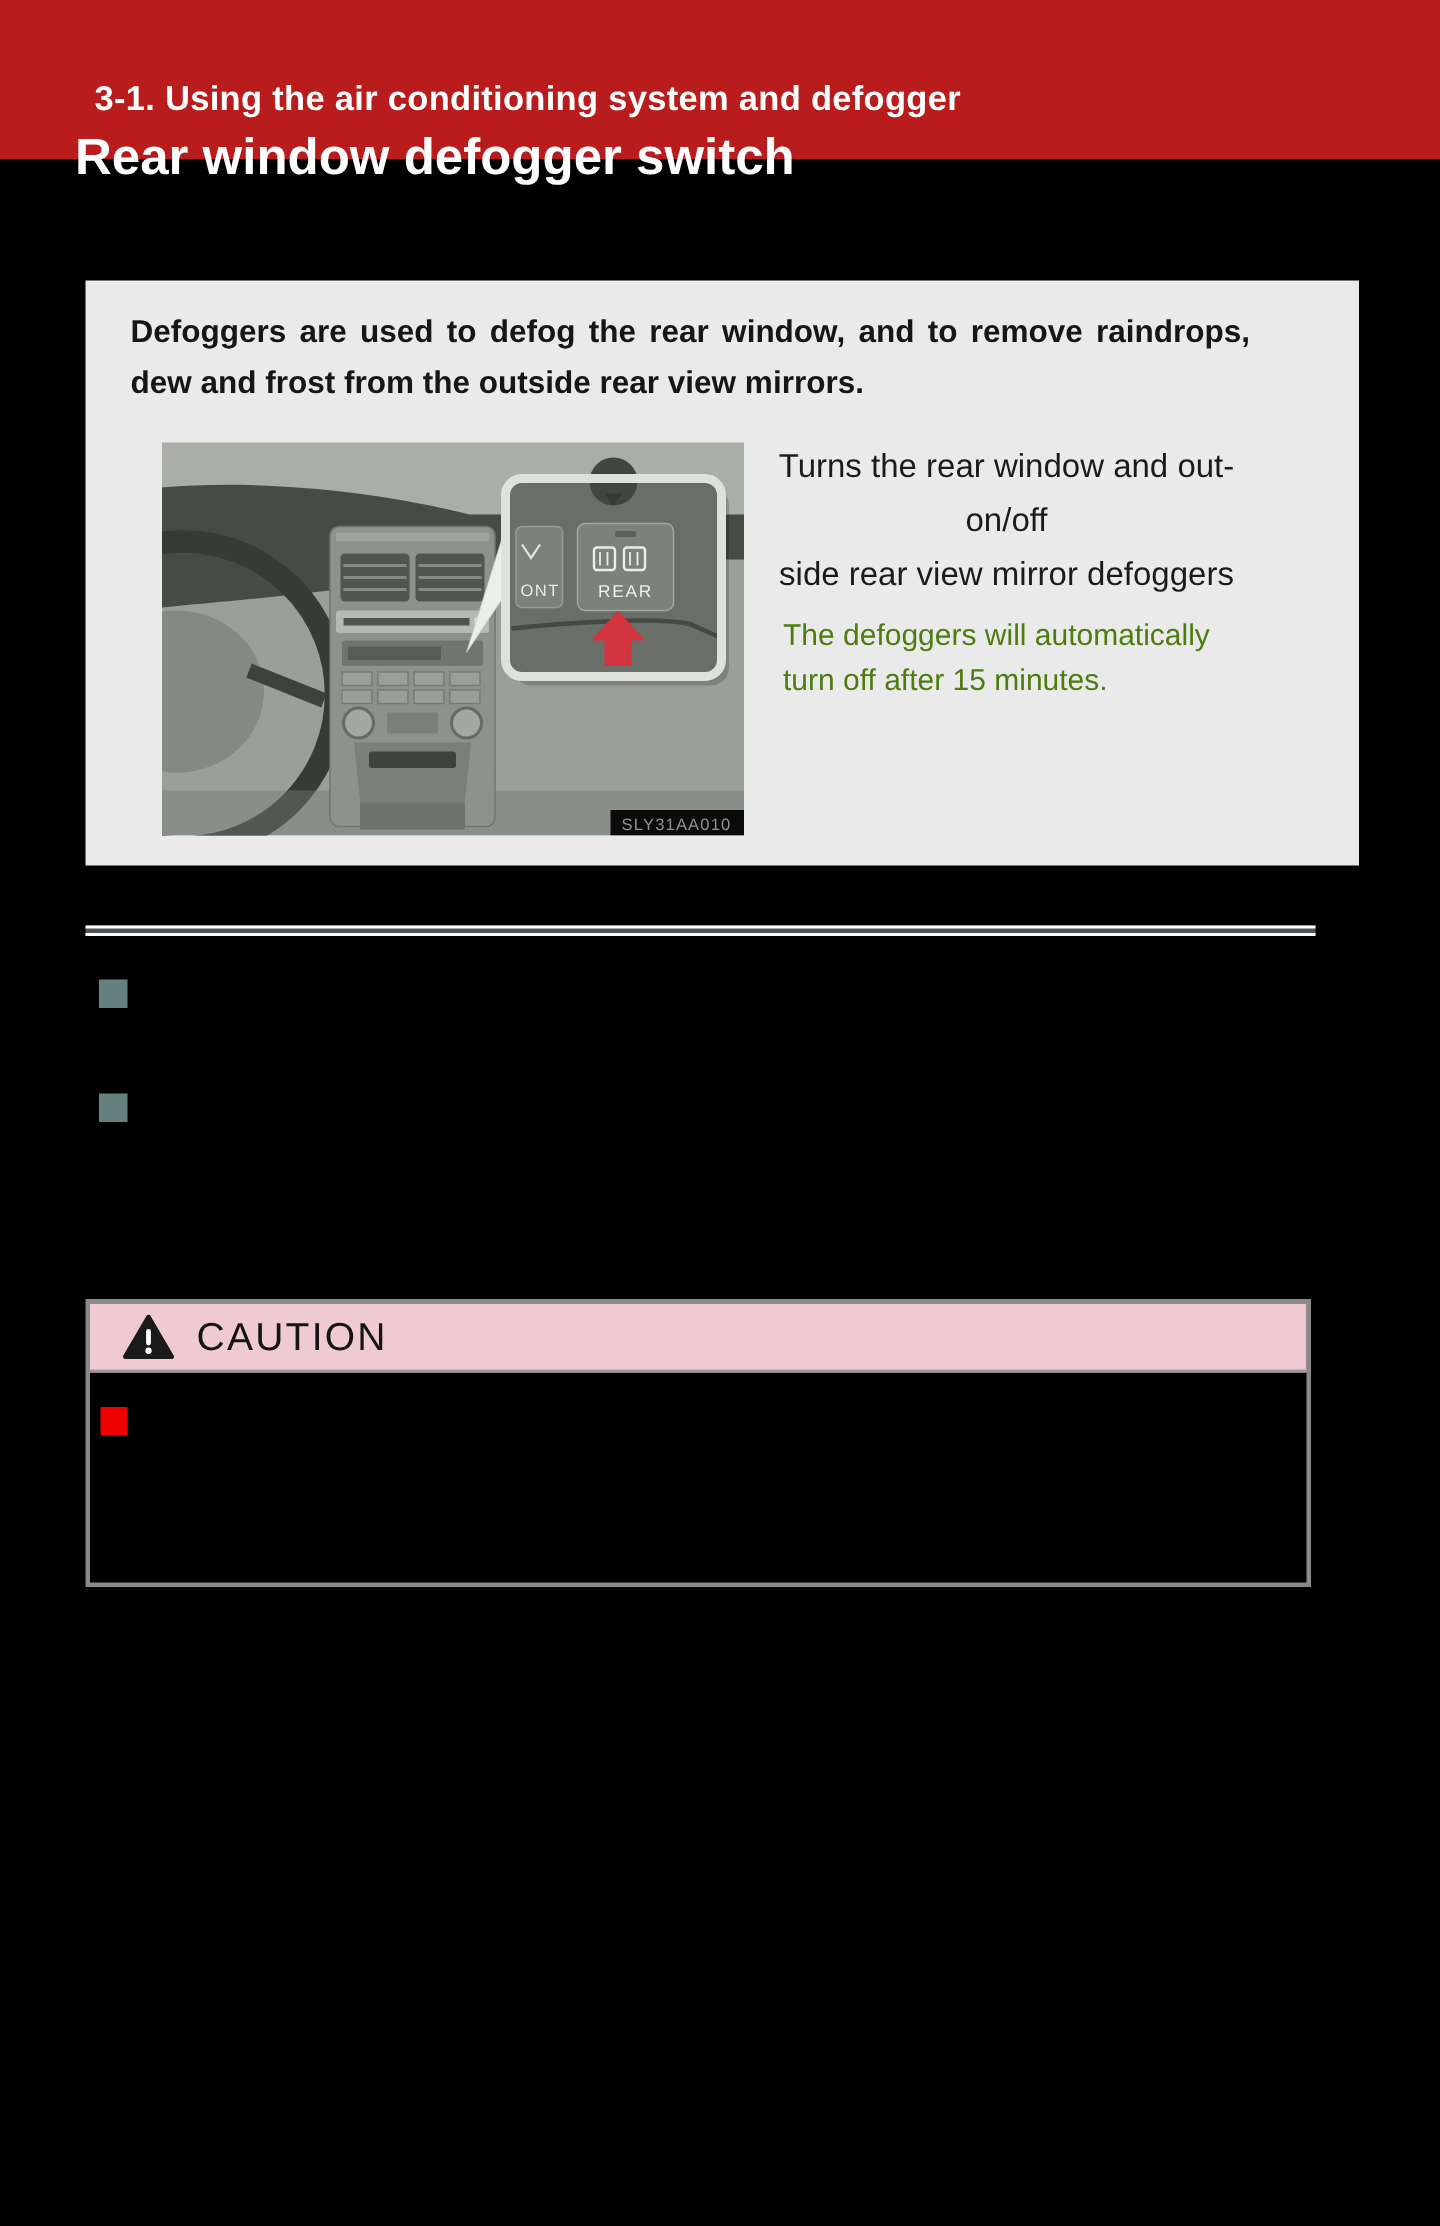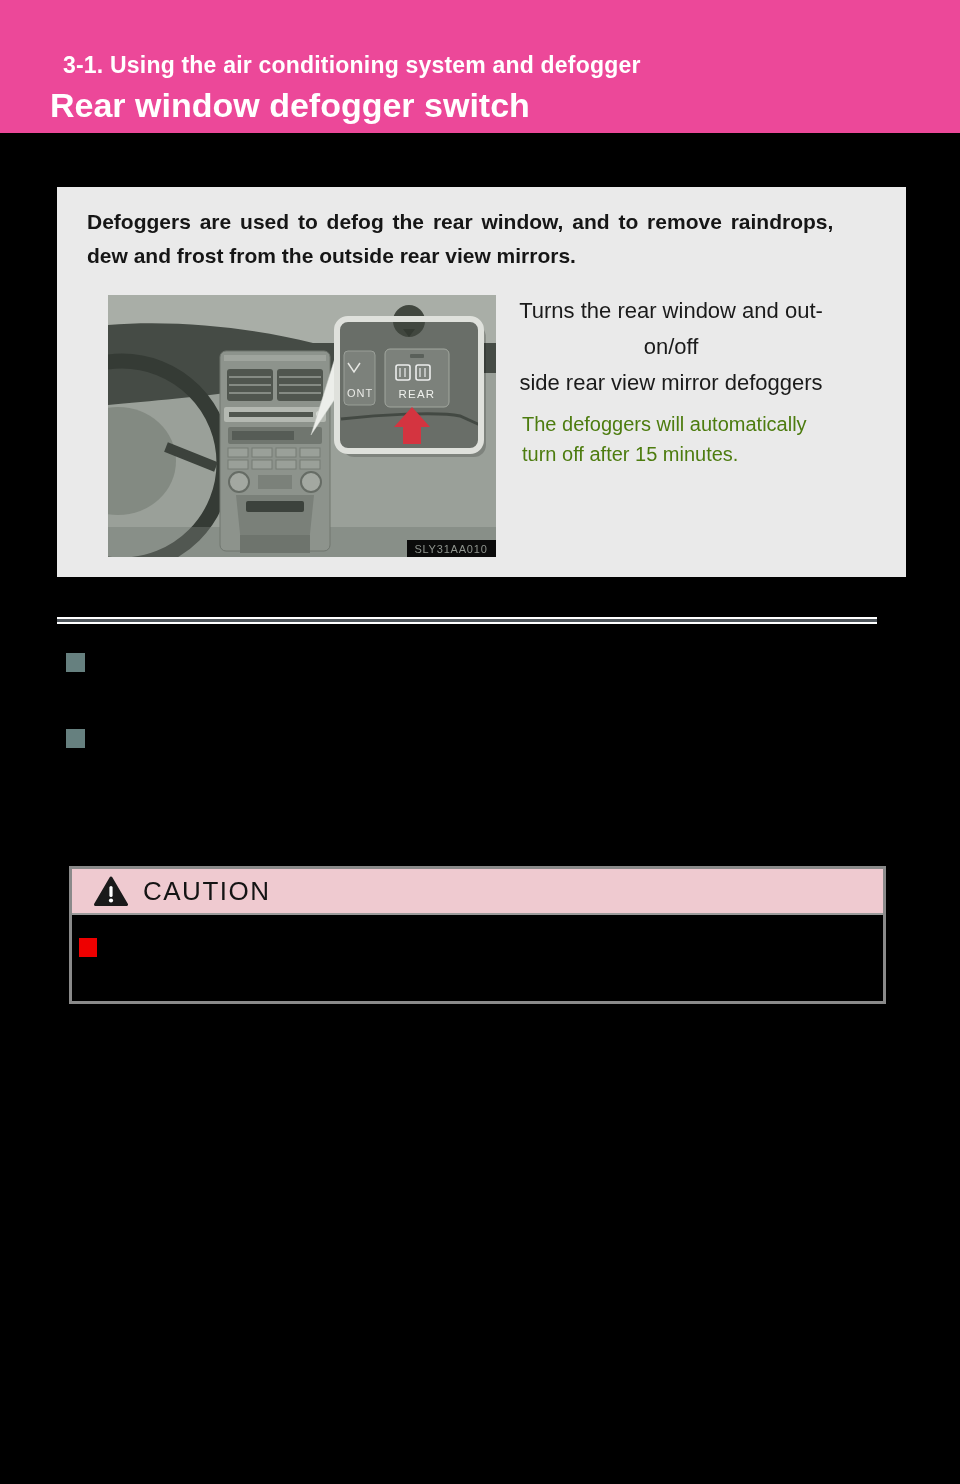--- a/index.html
+++ b/index.html
@@ -1,21 +1,21 @@
 <!DOCTYPE html>
 <html><head>
 <meta charset="utf-8">
 <style>
   html,body { margin:0; padding:0; background:#000; }
   .page {
     position:relative; width:960px; height:1484px; background:#000000;
     font-family:"Liberation Sans", sans-serif; overflow:hidden;
   }
   
-  .topbar { position:absolute; left:0; top:0; width:960px; height:133px; background:#ec4899; }
+  .topbar { position:absolute; left:0; top:0; width:960px; height:106px; background:#b91c1c; }
   .section-title {
     position:absolute; left:63px; top:52px; font-size:23px; font-weight:700;
     color:#ffffff; letter-spacing:0.2px; white-space:nowrap;
   }
   .page-title {
     position:absolute; left:50px; top:86px; margin:0; font-size:34px; font-weight:700;
     color:#ffffff; white-space:nowrap;
   }
   
   .intro-box { position:absolute; left:57px; top:187px; width:817px; height:390px; background:#eaeaea;padding-left:32px; }
@@ -36,22 +36,22 @@
     background:#4e545a; border-top:2px solid #ffffff; border-bottom:2px solid #ffffff;
     box-sizing:border-box;
   }
   
   .sq-bullet { position:absolute; width:19px; height:19px; }
   .sq-teal { background:#66807f; left:66px; }
   .sq-b1 { top:653px; }
   .sq-b2 { top:729px; }
   
   .caution-box {
-    position:absolute; left:57px; top:866px; width:817px; height:138px;
-    border:3px solid #8a8a8a; box-sizing:border-box; background:#000000;margin-left:12px;
+    position:absolute; left:57px; top:866px; width:817px; height:192px;
+    border:3px solid #8a8a8a; box-sizing:border-box; background:#000000;
   }
   .caution-header {
     height:44px; background:#efcad0; border-bottom:2px solid #9b9b9b;
     display:flex; align-items:center; padding-left:22px; box-sizing:content-box;
   }
   .warn-icon { width:34px; height:31px; display:block; }
   .caution-title {
     margin-left:15px; font-size:26px; font-weight:400; color:#141414; letter-spacing:1.5px;
   }
   .caution-body { position:relative; height:139px; }

